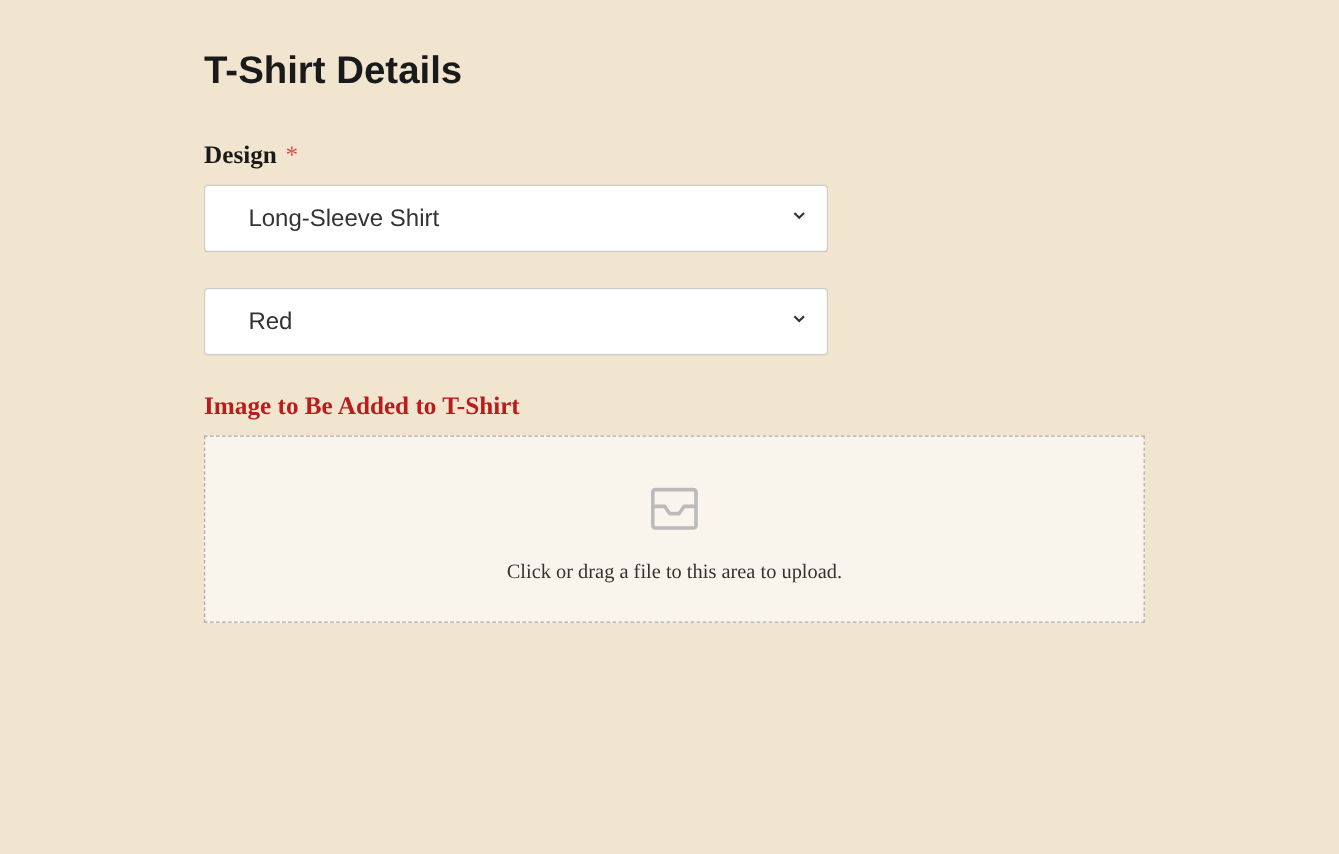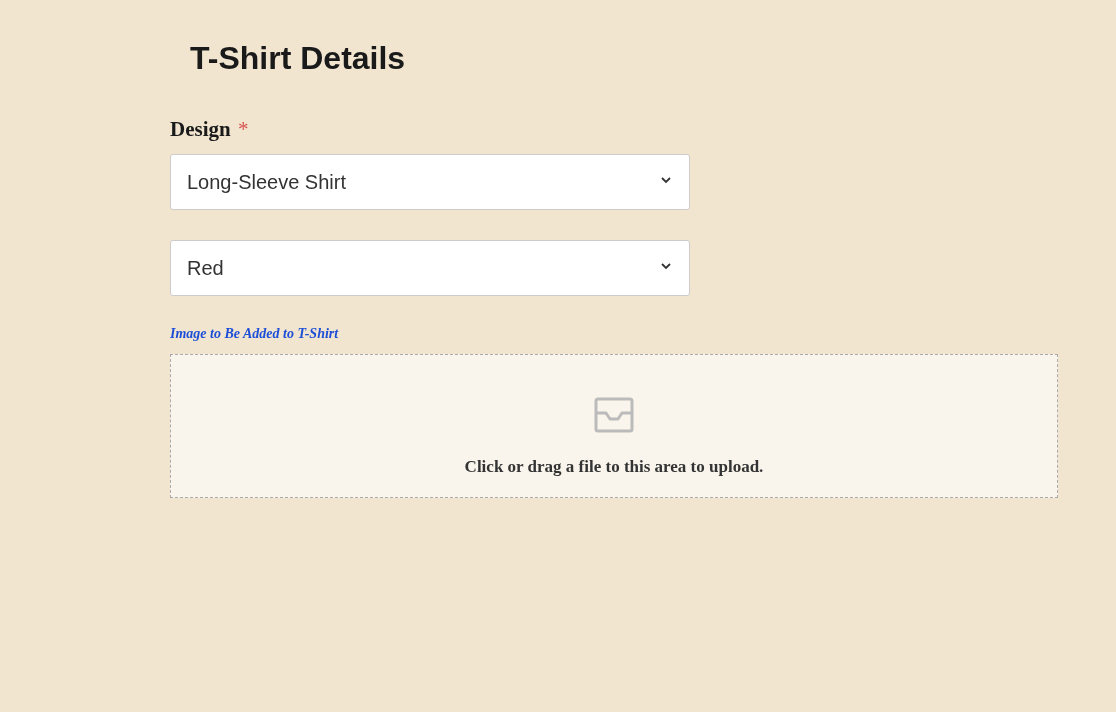--- a/index.html
+++ b/index.html
@@ -18,21 +18,20 @@
       padding: 0 20px 0 20px;
       margin-left: 150px;
     }
     .page-title {
       font-family: Arial, Helvetica, sans-serif;
       font-size: 32px;
       font-weight: 900;
       color: #1a1a1a;
       margin-bottom: 40px;
       margin-top: 10px;
-      margin-left: 20px;
     }
     .form-field {
       margin-bottom: 30px;
     }
     .field-label {
       font-family: Georgia, 'Times New Roman', serif;
       font-weight: bold;
       font-size: 21px;
       color: #1a1a1a;
       display: block;
@@ -43,21 +42,21 @@
       margin-left: 2px;
       font-weight: normal;
     }
     .select-wrapper {
       position: relative;
       width: 520px;
     }
     .select-field {
       width: 100%;
       height: 56px;
-      padding: 0 40px 0 16px;
+      padding: 0 40px 0 36px;
       font-family: Arial, Helvetica, sans-serif;
       font-size: 20px;
       color: #333;
       background-color: #fff;
       border: 1px solid #ccc;
       border-radius: 3px;
       appearance: none;
       -webkit-appearance: none;
       -moz-appearance: none;
       cursor: pointer;
@@ -66,34 +65,32 @@
     .select-chevron {
       position: absolute;
       right: 16px;
       top: 50%;
       transform: translateY(-50%);
       pointer-events: none;
     }
     .upload-label {
       font-family: Georgia, 'Times New Roman', serif;
       font-weight: bold;
-      font-size: 14px;
-      color: #1d4ed8;
+      font-size: 21px;
+      color: #b91c1c;
       display: block;
       margin-bottom: 12px;
-      font-style: italic;
     }
     .upload-dropzone {
-      width: 888px;
+      width: 784px;
       border: 1px dashed #aaa;
       background-color: #faf5ec;
-      padding: 40px 20px 20px 20px;
+      padding: 40px 20px 31px 20px;
       text-align: center;
       cursor: pointer;
-      font-weight: bold;
     }
     .upload-icon {
       display: inline-block;
       margin-bottom: 18px;
     }
     .upload-text {
       font-family: Georgia, 'Times New Roman', serif;
       font-size: 17px;
       color: #333;
     }

